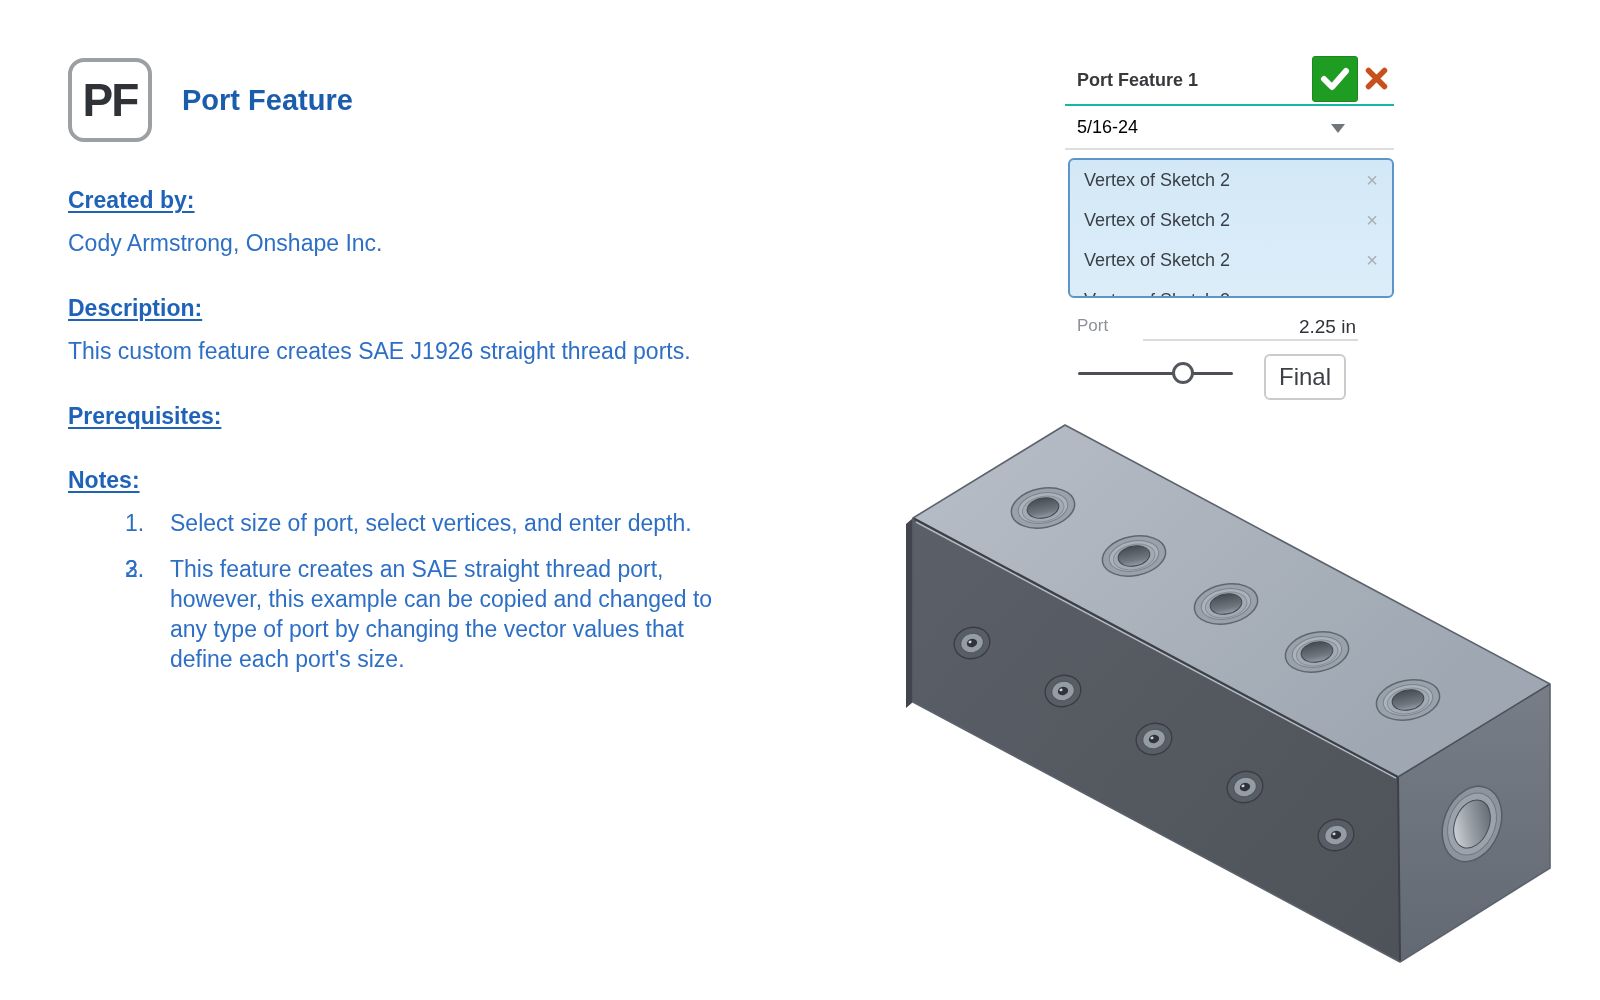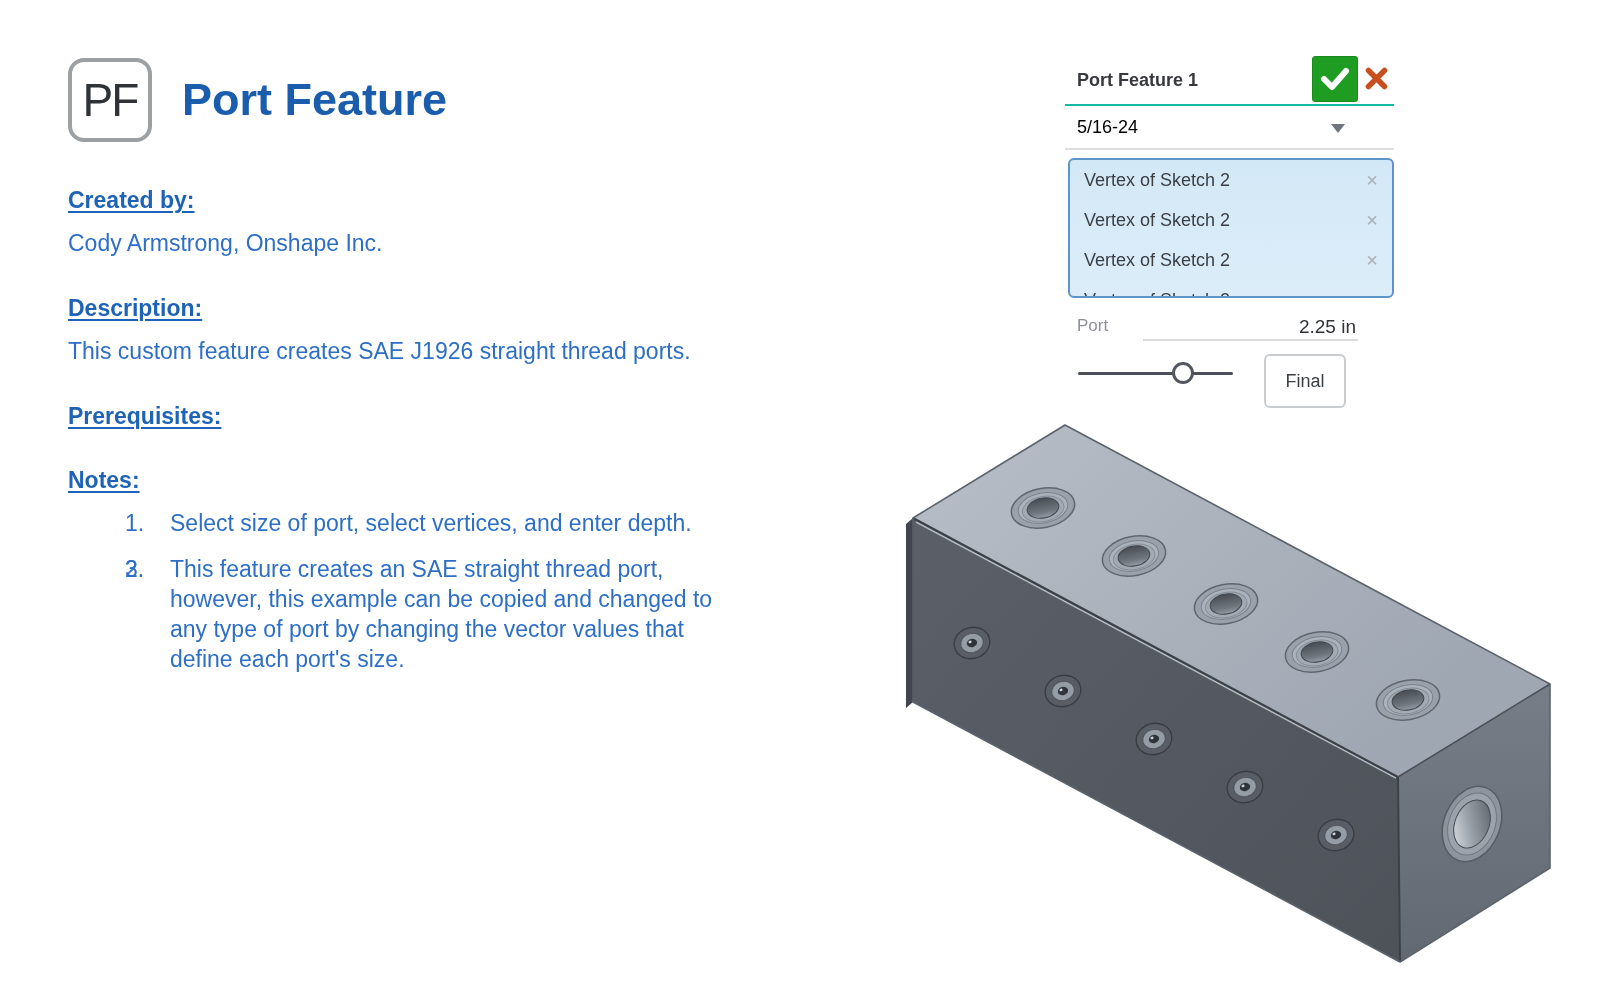--- a/index.html
+++ b/index.html
@@ -11,24 +11,24 @@
     overflow: hidden;
   }
 
   
   .doc { position: absolute; left: 68px; top: 58px; width: 690px; }
   .doc-header { display: flex; align-items: center; gap: 30px; margin-bottom: 44px; }
   .pf-badge {
     width: 84px; height: 84px; flex: 0 0 84px;
     border: 4px solid #9da0a3; border-radius: 16px;
     display: flex; align-items: center; justify-content: center;
-    font-size: 46px; color: #2f3237; letter-spacing: -2px; background: #fff;
+    font-size: 46px; color: #2f3237; letter-spacing: -2px; background: #fff; font-weight: bold;
   }
   .doc-title {
-    font-size: 45px; font-weight: bold; color: #1b5dad; letter-spacing: 0;
+    font-size: 29px; font-weight: bold; color: #1b5dad; letter-spacing: 0;
   }
   .doc h2 {
     font-size: 23px; line-height: 28px; font-weight: bold; color: #1e63b8;
     text-decoration: underline; text-decoration-thickness: 2px; text-underline-offset: 3px;
     margin: 36px 0 14px 0;
   }
   .doc .sec-body { font-size: 23px; line-height: 30px; color: #2e6fc6; }
   .notes-list { list-style: none; width: 655px; }
   .notes-list li {
     position: relative; padding-left: 102px; margin-bottom: 16px;
@@ -82,23 +82,23 @@
   .slider-row { position: relative; height: 40px; margin-top: 12px; }
   .slider-track {
     position: absolute; left: 13px; top: 19px; width: 155px; height: 3px;
     background: #4c5056; border-radius: 2px; cursor: pointer;
   }
   .slider-handle {
     position: absolute; left: 107px; top: 9px; width: 22px; height: 22px;
     border-radius: 50%; background: #fff; border: 3px solid #53575d; cursor: grab;
   }
   .btn-final {
-    position: absolute; right: 48px; top: 1px; width: 82px; height: 54px;
+    position: absolute; right: 48px; top: 1px; width: 82px; height: 46px;
     background: #fff; border: 2px solid #c9cccf; border-radius: 6px;
-    font-size: 18px; color: #3c4046; display: flex; align-items: center;
+    font-size: 24px; color: #3c4046; display: flex; align-items: center;
     justify-content: center; cursor: pointer;
   }
 
   
   .render { position: absolute; left: 880px; top: 408px; width: 700px; height: 585px; }
 </style>
 </head>
 <body>
 
 <section class="doc">

